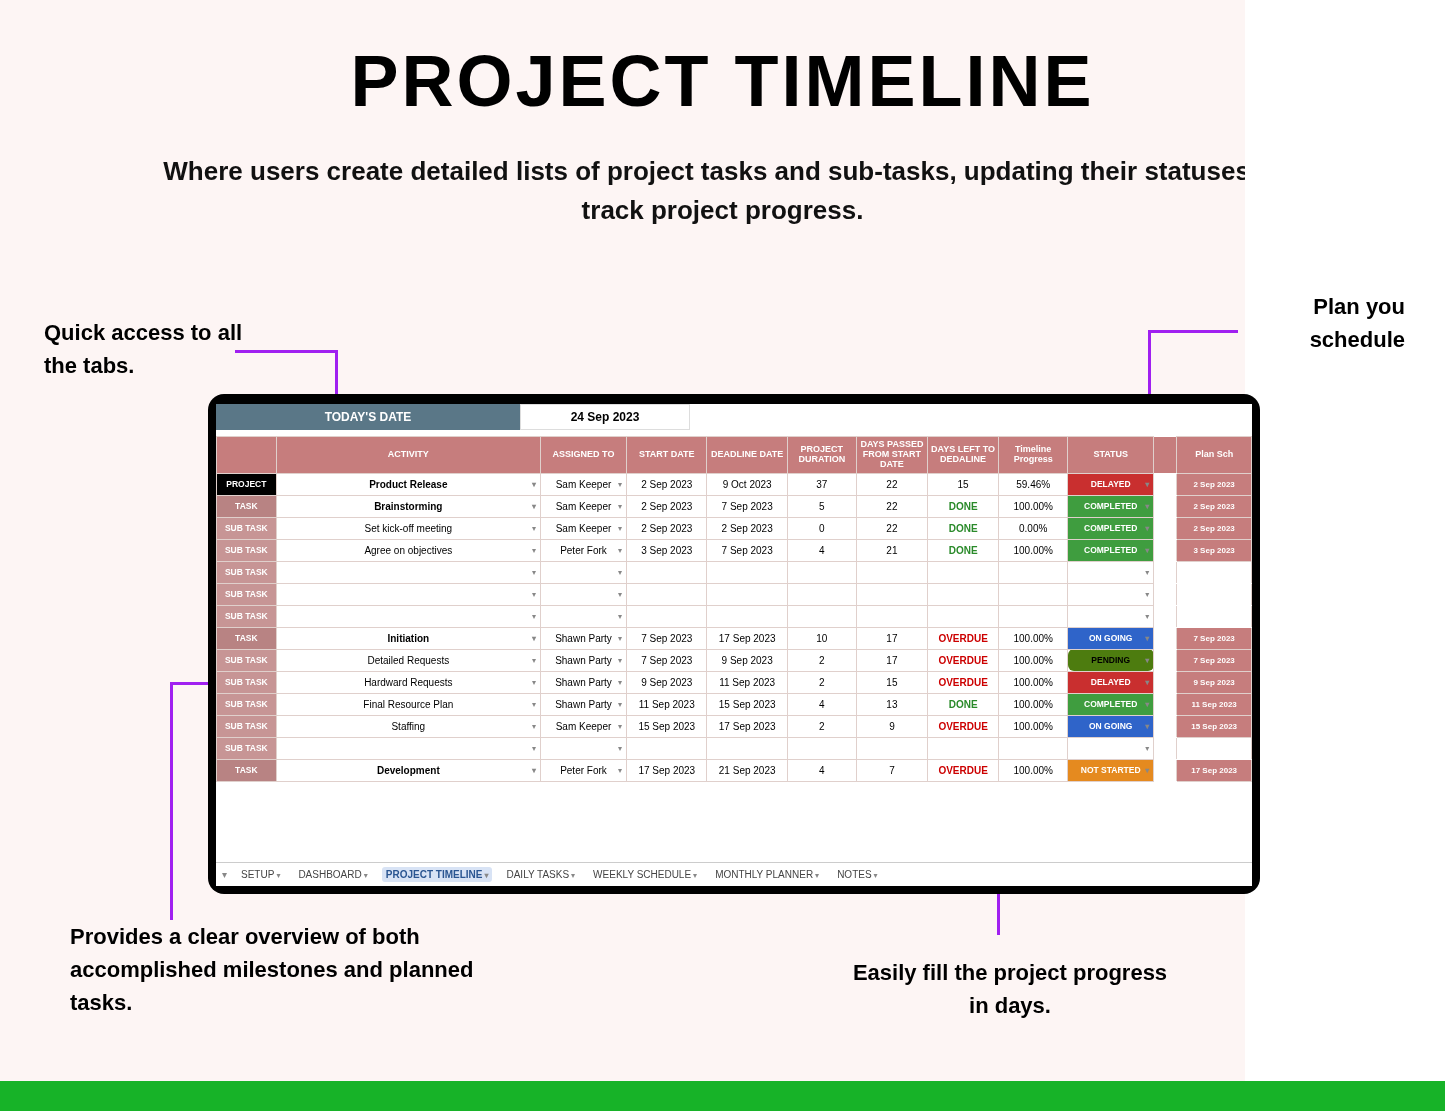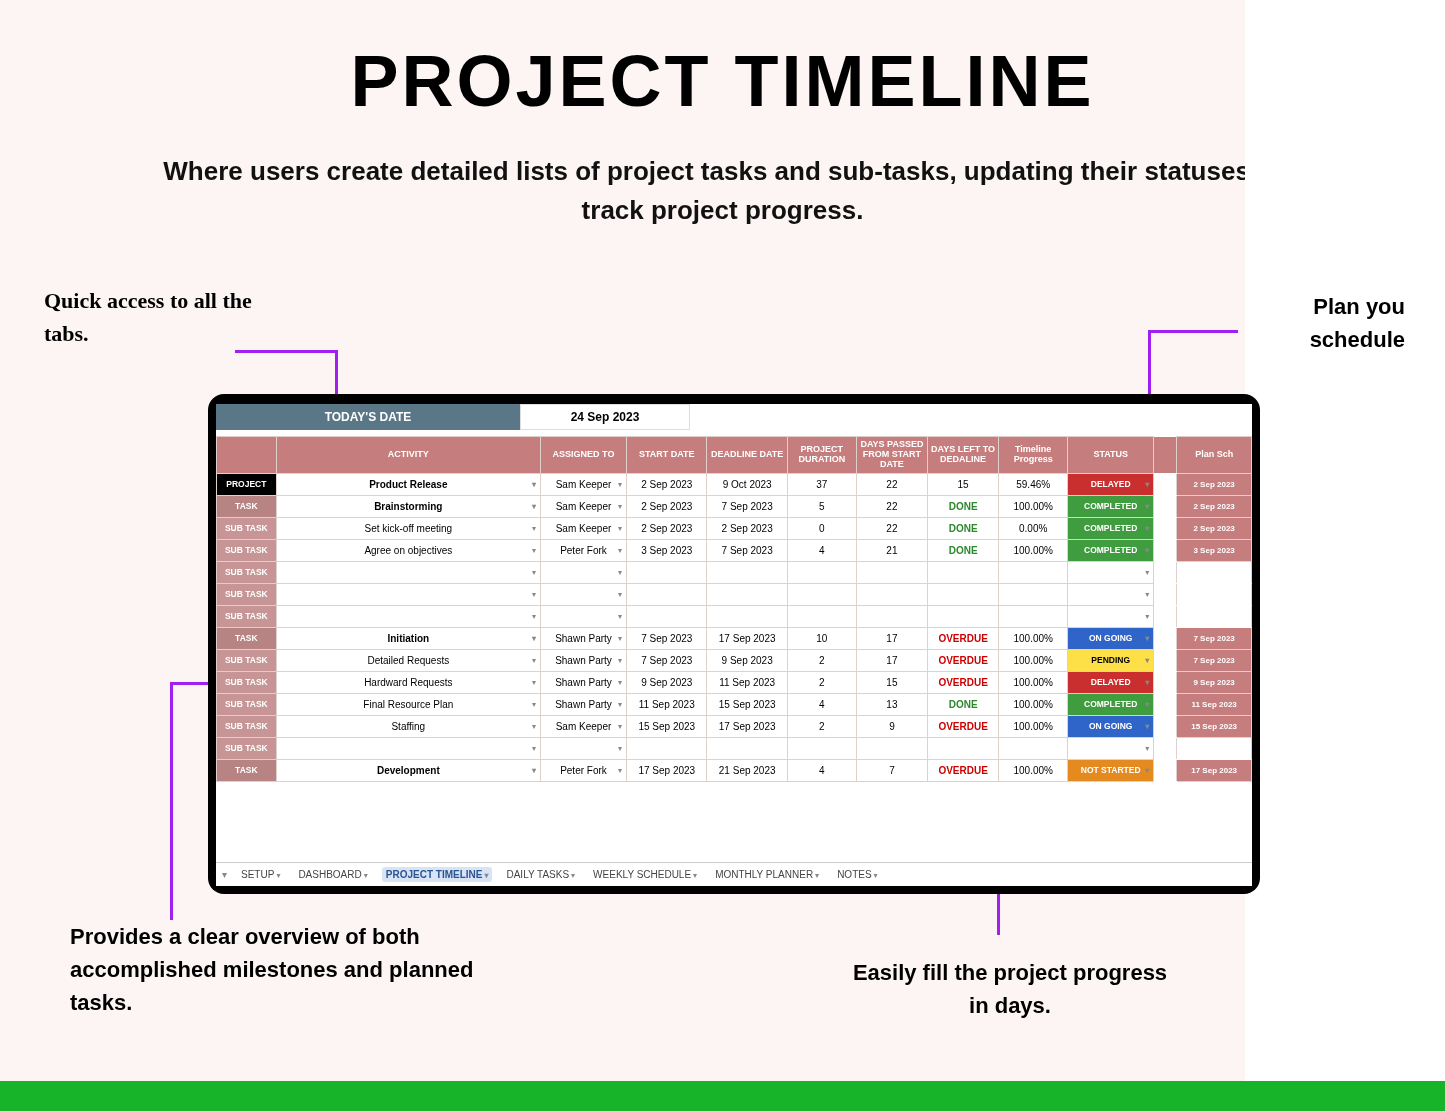--- a/index.html
+++ b/index.html
@@ -1,21 +1,21 @@
 <!DOCTYPE html>
 <html><head>
 <meta charset="utf-8">
 <style>
   * { box-sizing: border-box; margin: 0; padding: 0; }
   body { font-family: Arial, sans-serif; background: #fdf5f4; width: 1445px; height: 1111px; position: relative; overflow: hidden; }
   .page-title { text-align: center; font-size: 72px; font-weight: 900; letter-spacing: 3px; padding-top: 40px; color: #000; }
   .subtitle { text-align: center; font-size: 26px; font-weight: 700; max-width: 1180px; margin: 30px auto 0; line-height: 1.5; color: #111; }
 
   .annotation { position: absolute; font-size: 22px; font-weight: 700; color: #000; line-height: 1.5; }
-  .ann-topleft { left: 44px; top: 284px; width: 230px; font-family: Liberation Serif, serif; }
+  .ann-topleft { left: 44px; top: 316px; width: 230px; }
   .ann-topright { right: 40px; top: 290px; width: 180px; text-align: right; }
   .ann-bottomleft { left: 70px; top: 920px; width: 450px; }
   .ann-bottomright { left: 850px; top: 956px; width: 320px; text-align: center; }
 
   .arrow-connector { position: absolute; pointer-events: none; }
   .arrow-connector .h { position:absolute; height:3px; background:#a020f0; }
   .arrow-connector .v { position:absolute; width:3px; background:#a020f0; }
   .arrowhead { position:absolute; width:0; height:0; }
   .arrow-right { border-top: 7px solid transparent; border-bottom: 7px solid transparent; border-left: 12px solid #a020f0; }
   .arrow-down { border-left: 7px solid transparent; border-right: 7px solid transparent; border-top: 12px solid #a020f0; }
@@ -41,21 +41,21 @@
   .grid .activity { text-align:center; font-weight:400; }
   .grid .activity.bold { font-weight:700;margin-top:43px; }
   .grid .dd { position:relative; }
   .grid .dd::after { content:"▾"; position:absolute; right:4px; top:50%; transform:translateY(-50%); font-size:8px; color:#888; }
   .overdue { color:#c00; font-weight:700; }
   .done { color:#2a8a2a; font-weight:700;margin-top:45px; }
   .status-cell { font-weight:700; font-size:8.5px; color:#000; position:relative; }
   .st-completed { background:#3f9d3f; color:#fff; }
   .st-delayed { background:#c92f2f; color:#fff; }
   .st-ongoing { background:#2f64c9; color:#fff; }
-  .st-pending { background:#fde047; color:#000; }
+  .st-pending { background:#4d7c0f; color:#000;border-radius:6px; }
   .st-notstarted { background:#e58a1f; color:#fff; }
   .plan-head { background:#2a5591; color:#fff; font-weight:700; font-size:11px; }
   .plan-cell { background:#c67d7d; color:#fff; font-size:8px; font-weight:700; }
   .gap-col { background:#fff; border-top:1px solid #fff !important; border-bottom:1px solid #fff !important; }
 
   .sheet-tabs { margin-top:auto; background:#fff; border-top:1px solid #ccc; padding:4px 6px; display:flex; align-items:center; gap:10px; font-size:10px; color:#444; }
   .sheet-tabs .tab { padding:2px 4px; cursor:pointer; }
   .sheet-tabs .tab.active { background:#d8e3f5; border-radius:3px; color:#2a5591; font-weight:600; }
   .tab-caret { font-size:8px; margin-left:2px; color:#888; }
 

